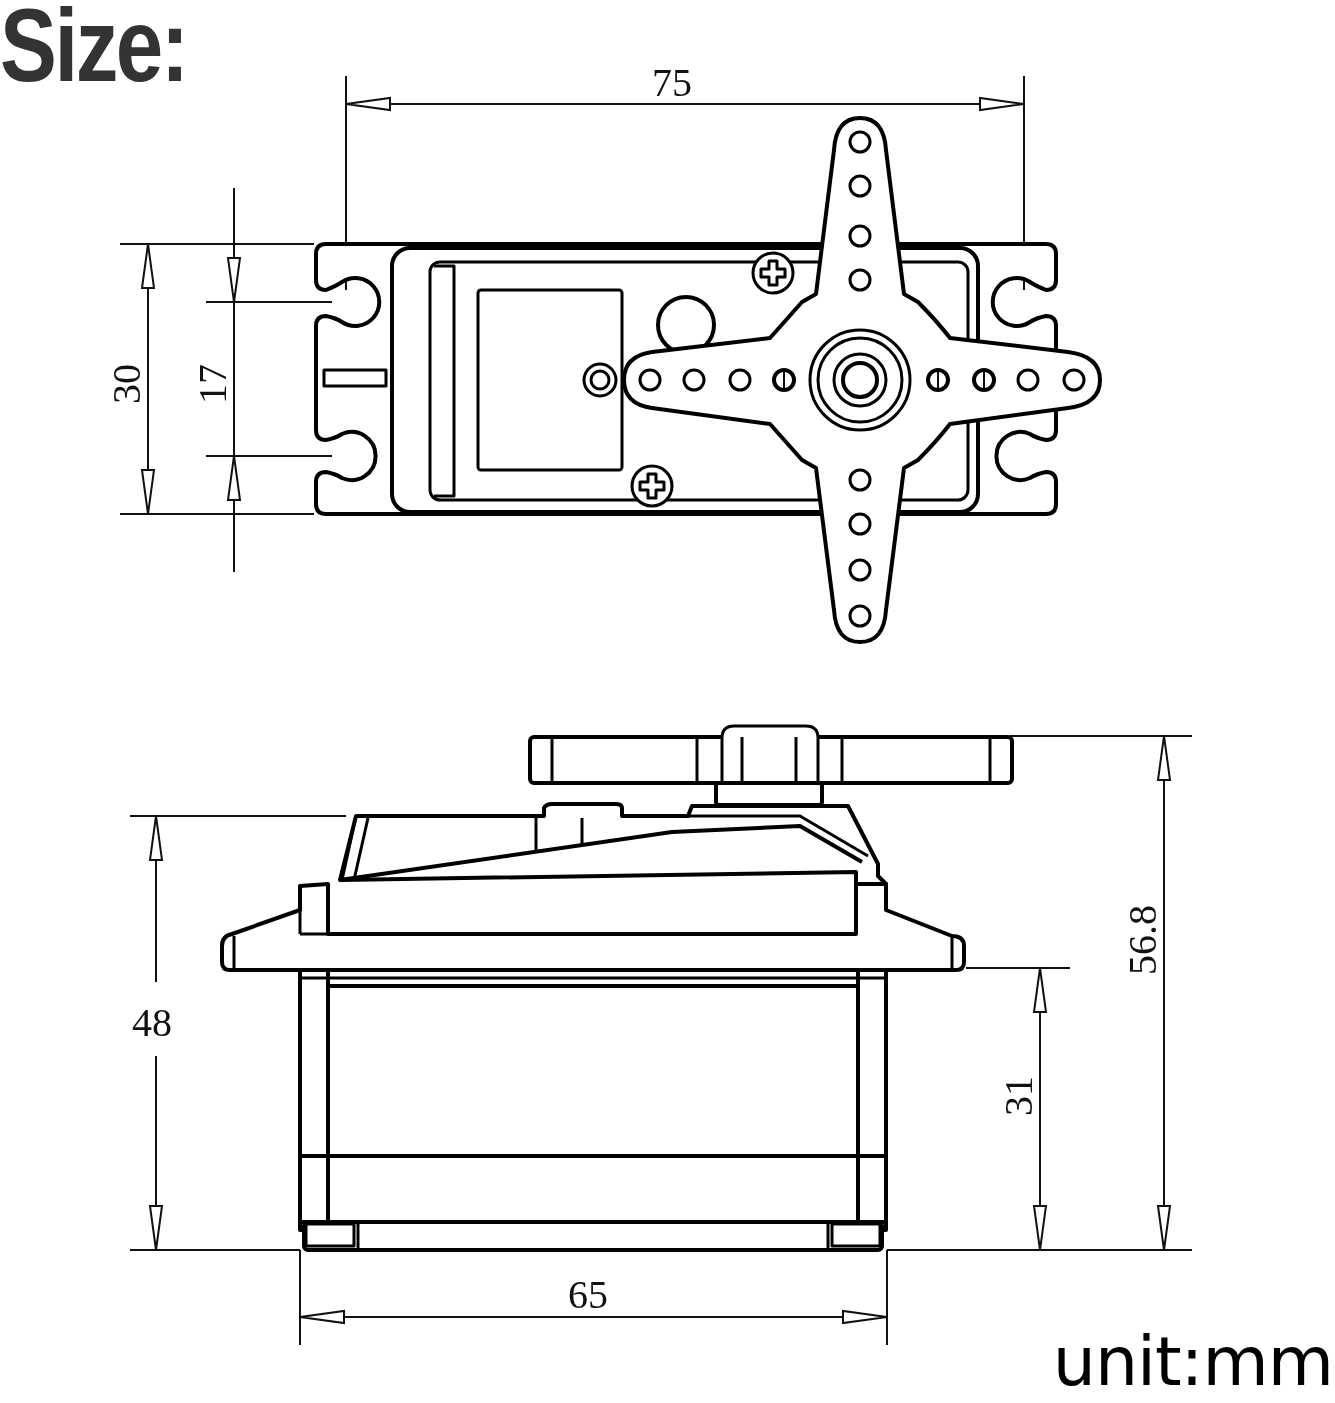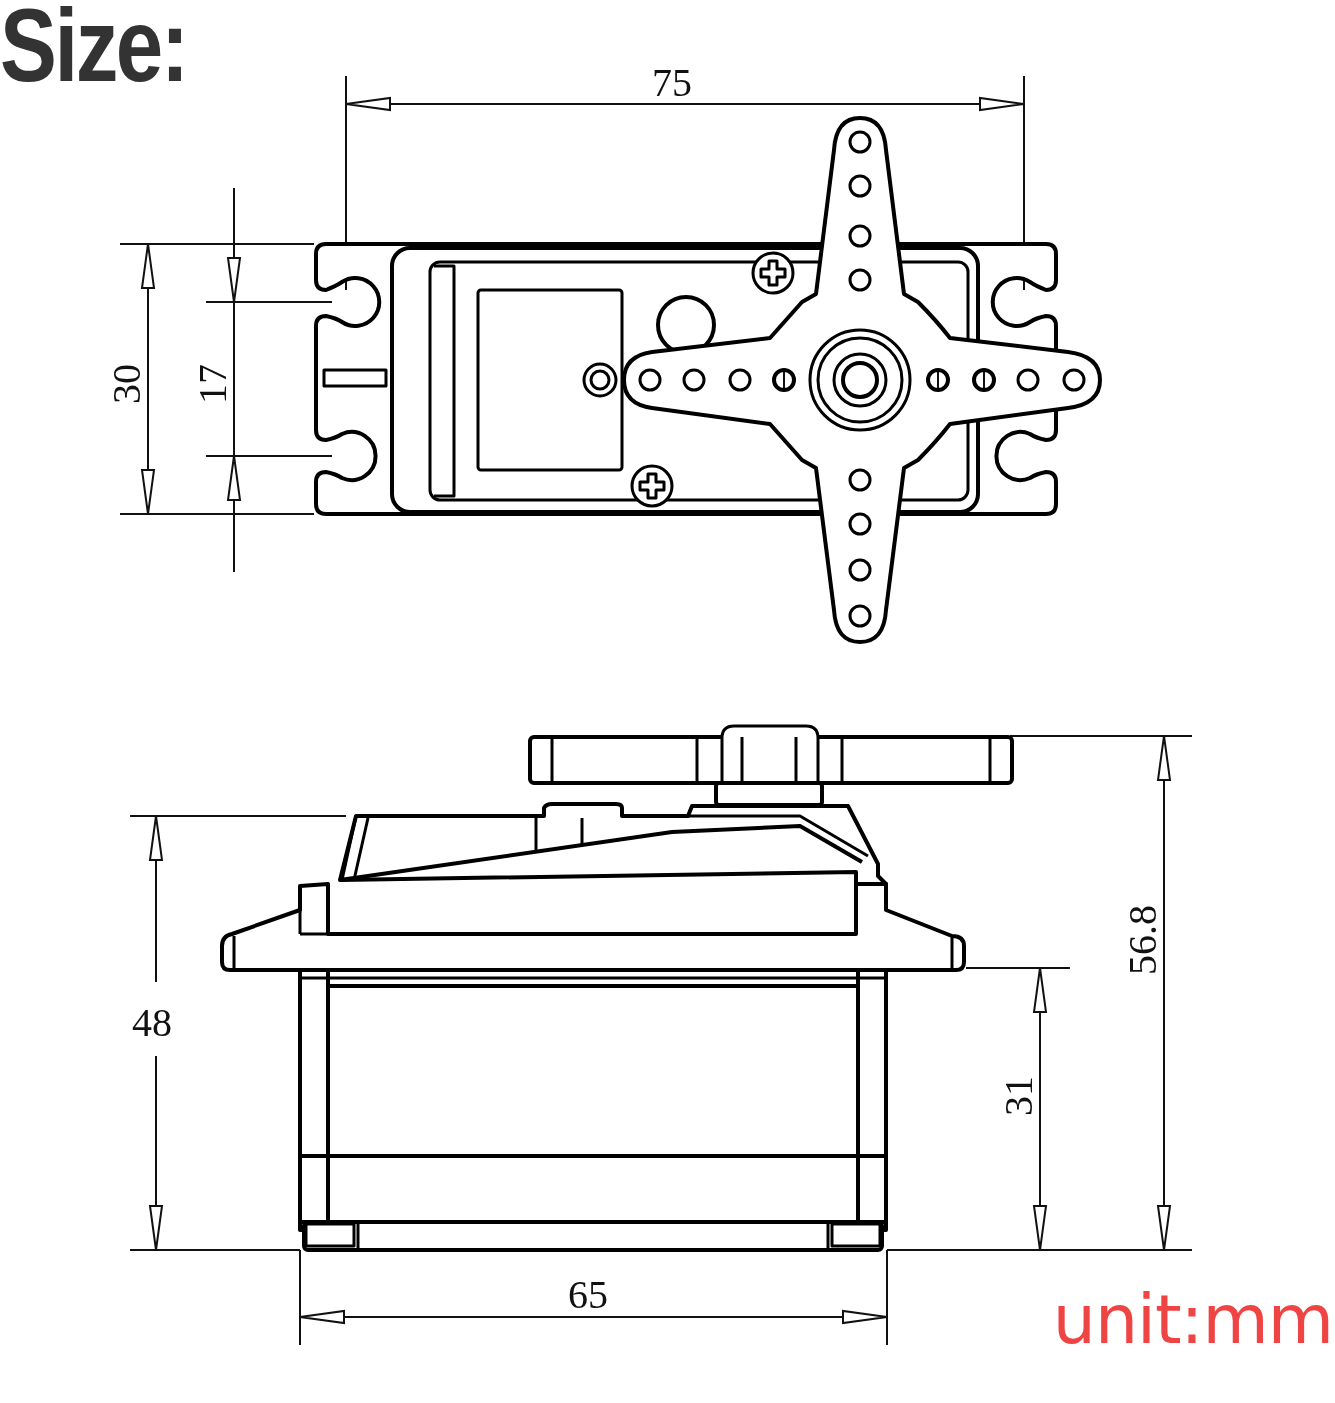--- a/index.html
+++ b/index.html
@@ -4,22 +4,22 @@
 <style>
   html, body { margin: 0; padding: 0; background: #ffffff; }
   body { width: 1335px; height: 1403px; position: relative; overflow: hidden; }
   .title {
     position: absolute; left: 0; top: -14px;
     font-family: "Liberation Sans", sans-serif; font-weight: bold;
     font-size: 104px; color: #333333; letter-spacing: -3px;
     transform: scaleX(0.82); transform-origin: left top;
   }
   .unit {
-    position: absolute; right: 2px; top: 1280px;
-    font-family: "DejaVu Sans", sans-serif; font-size: 68px; color: #ef4444;
+    position: absolute; right: 2px; top: 1322px;
+    font-family: "DejaVu Sans", sans-serif; font-size: 68px; color: #000000;
     letter-spacing: -1px;
   }
   svg.drawing { position: absolute; left: 0; top: 0; }
   .dim-text { font-family: "Liberation Serif", serif; font-size: 40px; fill: #111; }
   .thick { stroke: #000; stroke-width: 4; fill: none; stroke-linejoin: round; }
   .med { stroke: #000; stroke-width: 3; fill: none; stroke-linejoin: round; }
   .thin { stroke: #111; stroke-width: 2; fill: none; }
   .fillw { fill: #fff; }
   .arrow { fill: #fff; stroke: #111; stroke-width: 2; }
 </style>

